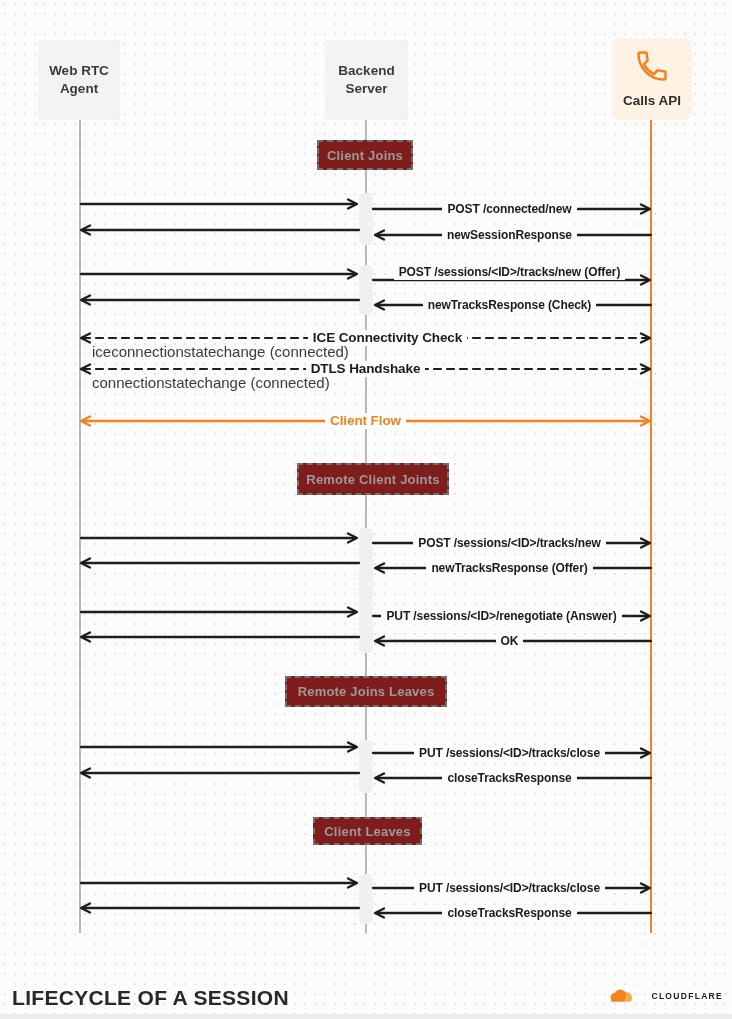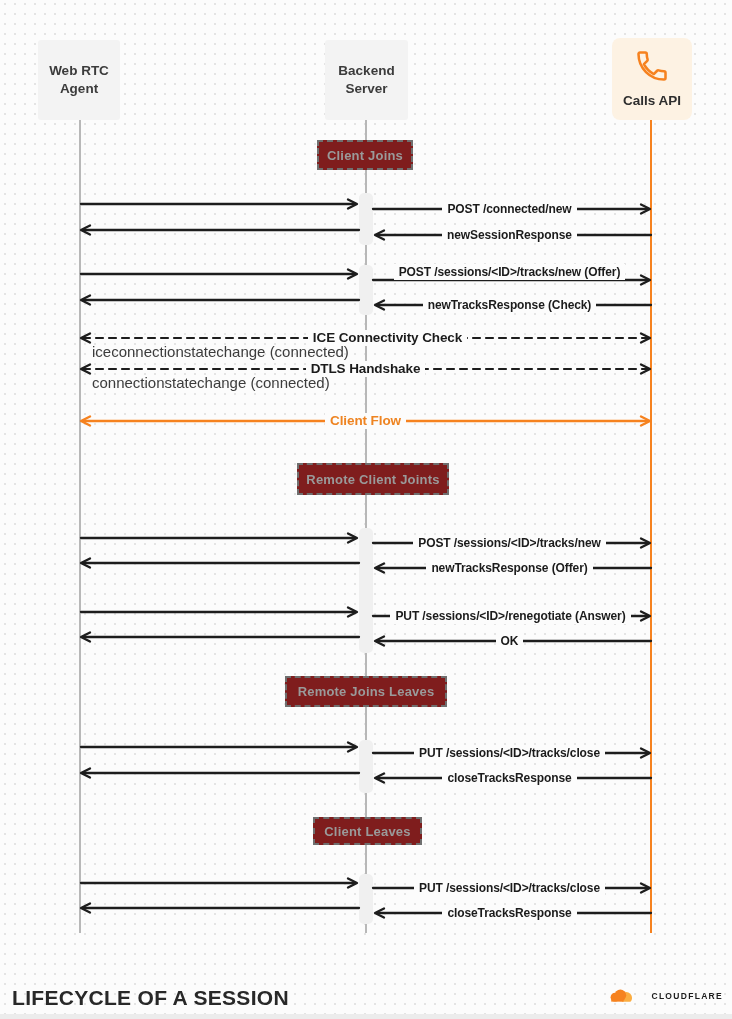--- a/index.html
+++ b/index.html
@@ -222,21 +222,21 @@
       <div class="sub-label" style="left: 92px; top: 374px;">connectionstatechange (connected)</div>
       <div class="msg-label-wrap" style="left: 80px; width: 571px; top: 413px;">
         <span class="msg-label big orange-text">Client Flow</span>
       </div>
       <div class="msg-label-wrap" style="left: 373px; width: 273px; top: 535px; text-align: center;">
         <span class="msg-label">POST /sessions/&lt;ID&gt;/tracks/new</span>
       </div>
       <div class="msg-label-wrap" style="left: 373px; width: 273px; top: 560px;">
         <span class="msg-label">newTracksResponse (Offer)</span>
       </div>
-      <div class="msg-label-wrap" style="left: 374px; width: 273px; top: 608px; align-items: center;">
+      <div class="msg-label-wrap" style="left: 365px; width: 273px; top: 608px; align-items: center;">
         <span class="msg-label">PUT /sessions/&lt;ID&gt;/renegotiate (Answer)</span>
       </div>
       <div class="msg-label-wrap" style="left: 373px; width: 273px; top: 633px;">
         <span class="msg-label">OK</span>
       </div>
       <div class="msg-label-wrap" style="left: 373px; width: 273px; top: 745px;">
         <span class="msg-label">PUT /sessions/&lt;ID&gt;/tracks/close</span>
       </div>
       <div class="msg-label-wrap" style="left: 373px; width: 273px; top: 770px;">
         <span class="msg-label">closeTracksResponse</span>

